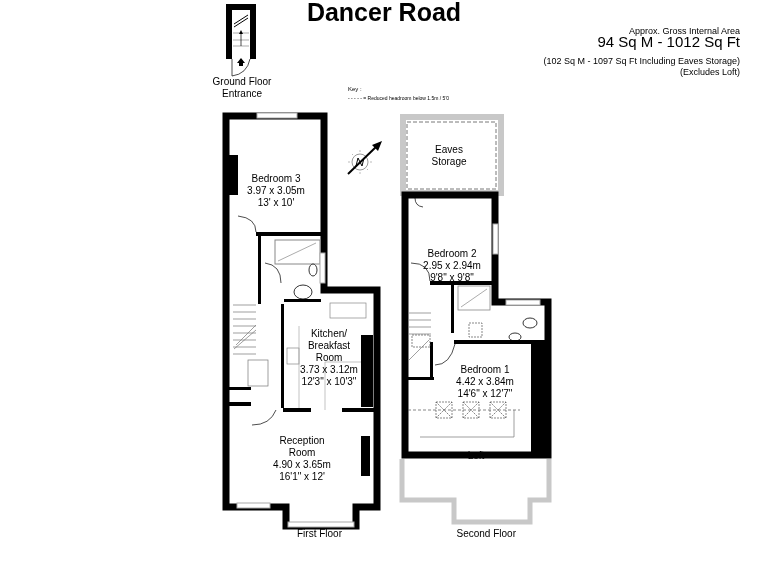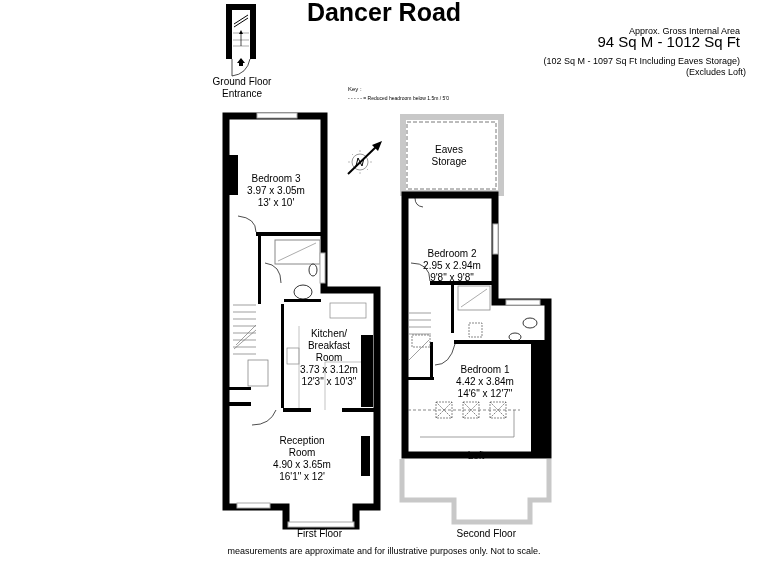--- a/index.html
+++ b/index.html
@@ -3,21 +3,21 @@
 <meta charset="utf-8">
 <style>
   html, body { margin:0; padding:0; background:#ffffff; }
   body { width:768px; height:576px; position:relative; overflow:hidden; font-family:"Liberation Sans", sans-serif; color:#000; }
   .abs { position:absolute; }
   .title { left:0; width:768px; top:-2px; text-align:center; font-size:25px; font-weight:bold; letter-spacing:0; }
   .sub { left:0; width:740px; text-align:right; }
   .s1 { top:26px; font-size:9px; }
   .s2 { top:33px; font-size:15px; }
   .s3 { top:56px; font-size:9px; }
-  .s4 { top:67px; font-size:9px;padding-left:6px; }
+  .s4 { top:67px; font-size:9px; }
   .key { left:348px; top:86px; font-size:6px; }
   .key2 { left:348px; top:95px; font-size:5px; }
   .lbl { text-align:center; font-size:10px; line-height:12px; }
   .floorlbl { font-size:10px; text-align:right; }
   .footer { left:0; width:768px; text-align:center; font-size:9px; line-height:10px; top:546px; }
   .footer b { font-weight:bold; }
   svg { position:absolute; left:0; top:0; }
 </style>
 </head>
 <body>
@@ -216,14 +216,13 @@
   <div>Bedroom 1</div>
   <div>4.42 x 3.84m</div>
   <div>14'6" x 12'7"</div>
 </div>
 
 <div class="abs lbl" style="left:436px; top:450px; width:80px;">Loft</div>
 
 <div class="abs floorlbl" style="left:436px; top:528px; width:80px;">Second Floor</div>
 
 <div class="abs footer">
-  <div>measurements are approximate and for illustrative purposes only. Not to scale.</div>
 </div>
 
 </body></html>

